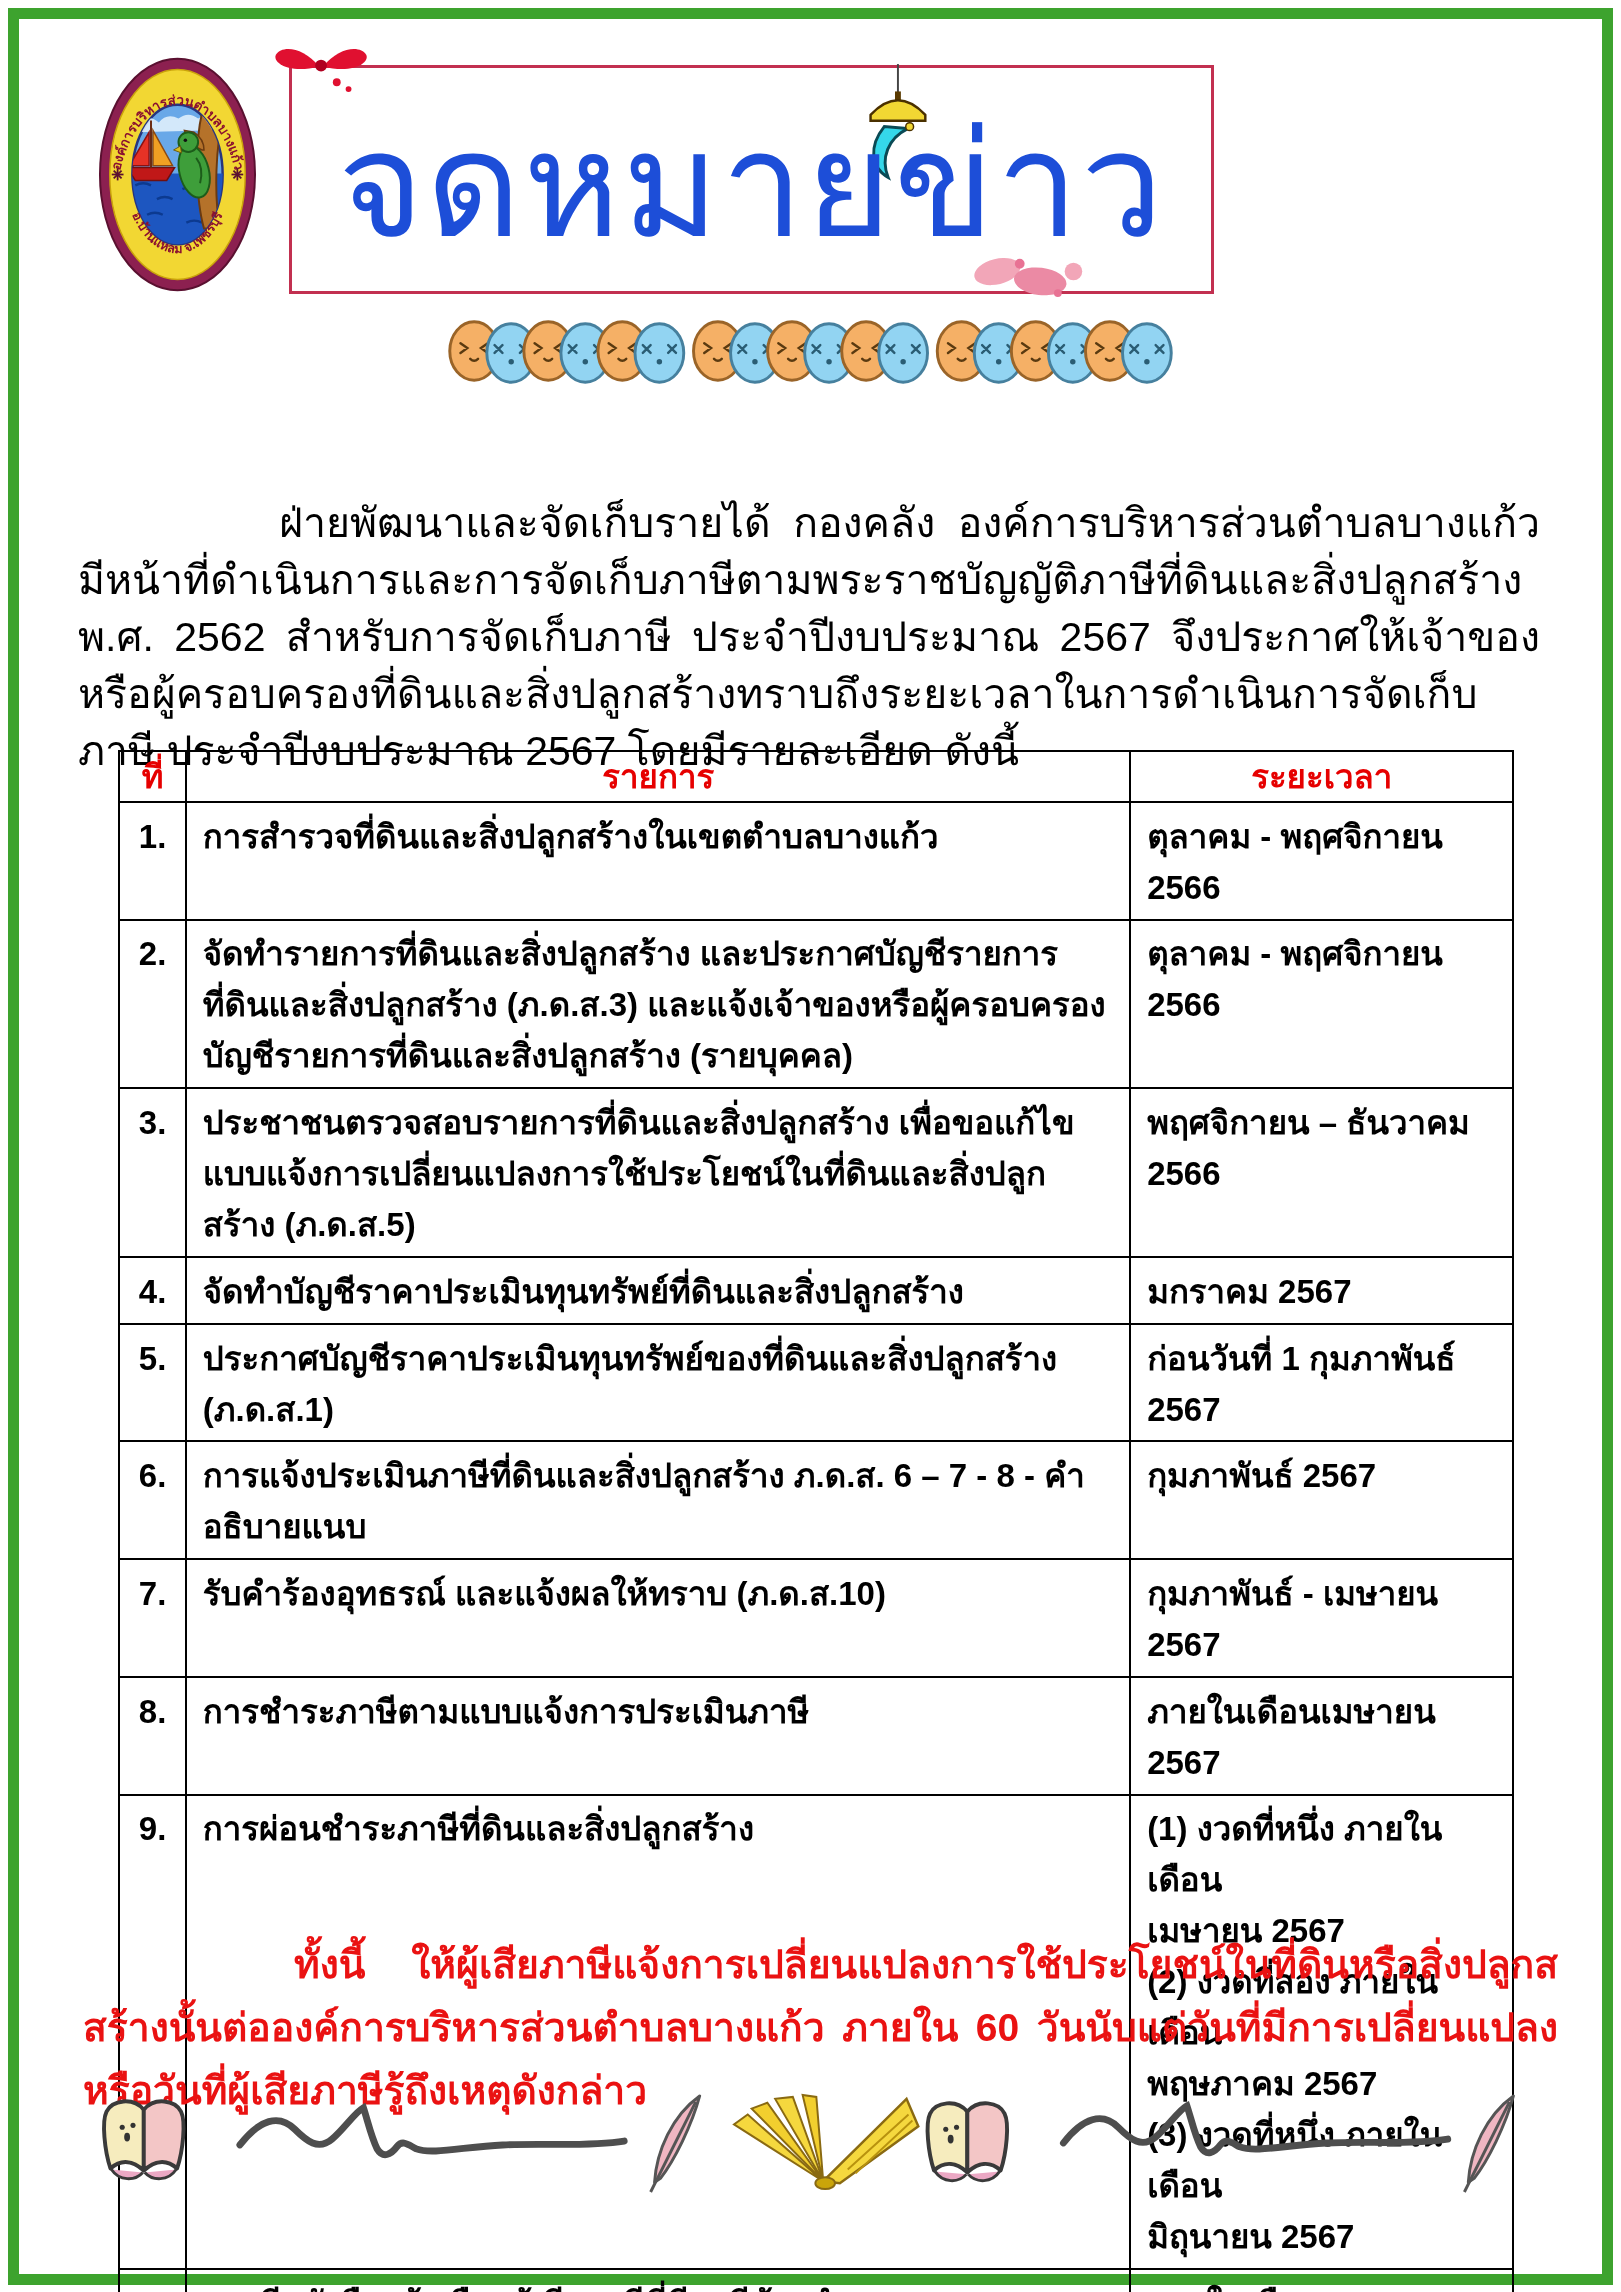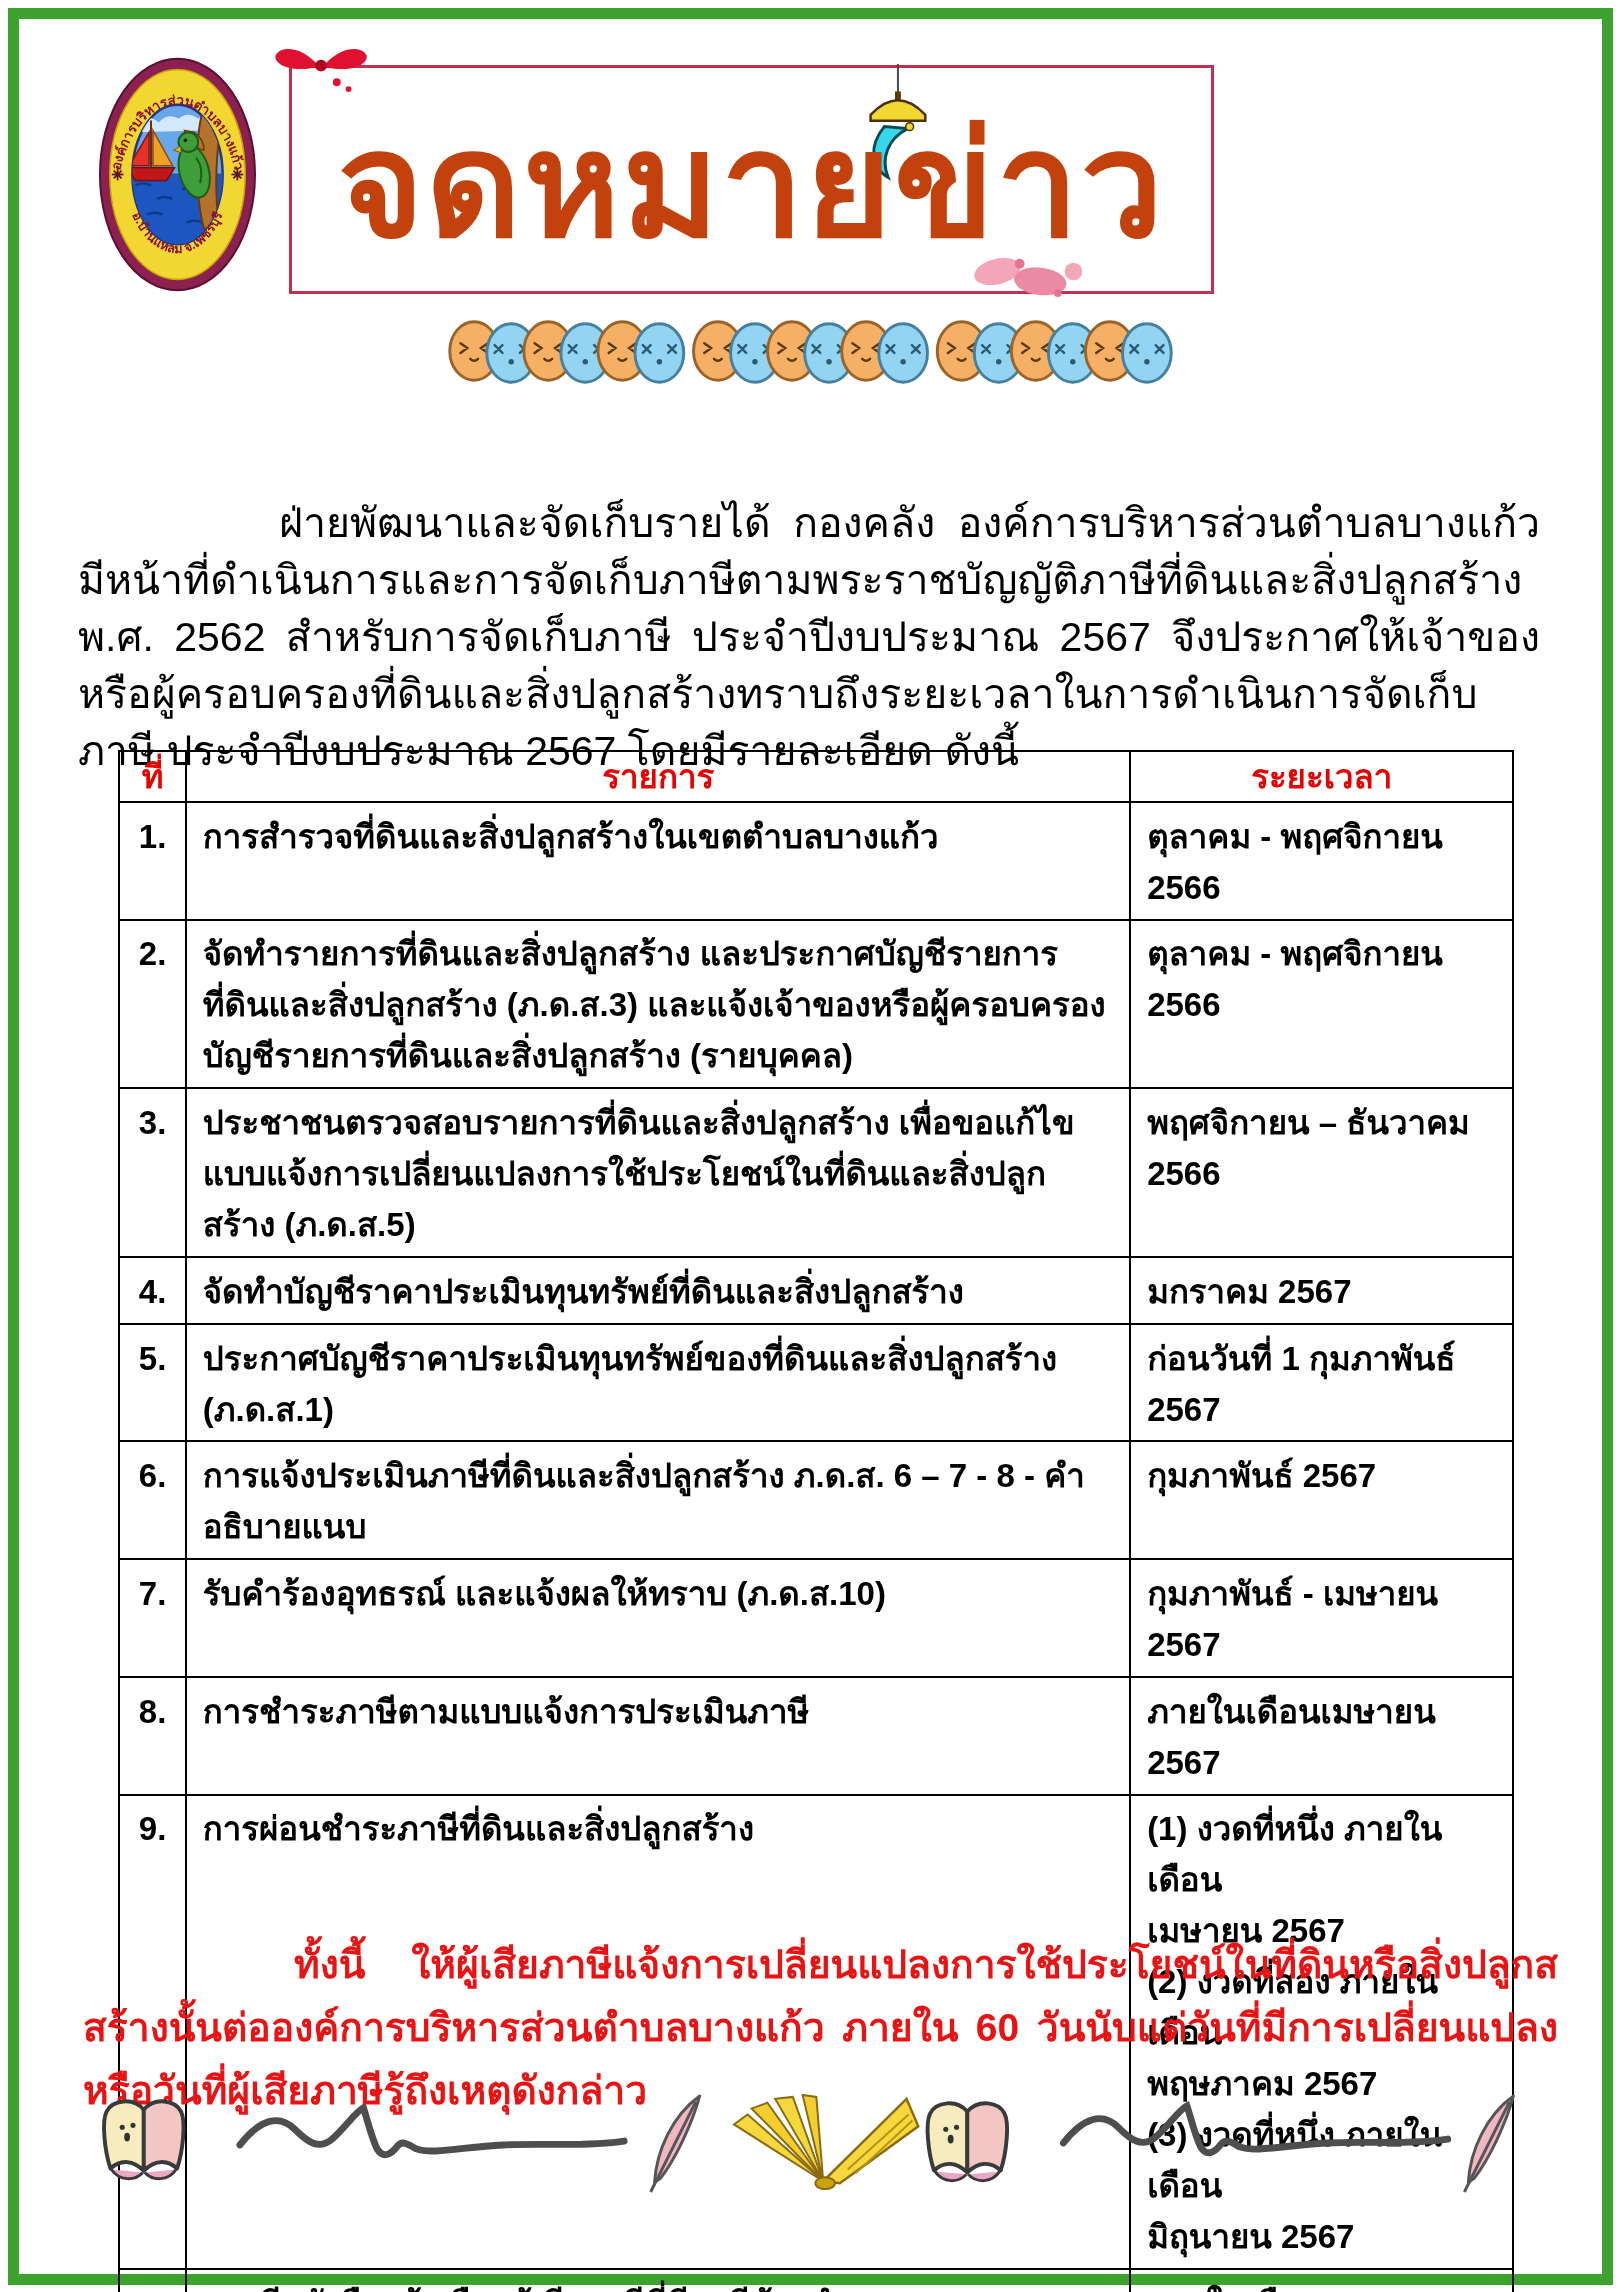--- a/index.html
+++ b/index.html
@@ -11,21 +11,21 @@
     position:absolute;left:7.8px;top:7.8px;right:7.8px;bottom:7.8px;
     border:11.8px solid #3da32e;pointer-events:none;
   }
   
   .logo{position:absolute;left:98px;top:51px;width:159px;height:247px;}
   .title-box{
     position:absolute;left:289px;top:65px;width:919px;height:223px;
     border:3.9px solid #c23050;display:flex;align-items:center;justify-content:center;
   }
   .title-text{
-    font-size:147px;font-weight:bold;color:#c2410c;line-height:1;
+    font-size:147px;font-weight:normal;color:#1d4ed8;line-height:1;
     letter-spacing:2px;transform:translateY(5.9px);white-space:nowrap;
   }
   .bow{position:absolute;left:-21.6px;top:-33px;}
   .bell{position:absolute;left:559px;top:-3.9px;}
   .pink{position:absolute;left:674px;top:174px;}
   .badge{
     position:absolute;left:1220px;top:196px;width:279px;height:88px;
     background:#8cbb50;border:3.9px solid #2f5d1c;box-shadow:3.9px 4.9px 0 rgba(58,102,35,.55);
     display:flex;align-items:center;justify-content:center;
     font-size:41px;font-weight:bold;color:#111;

